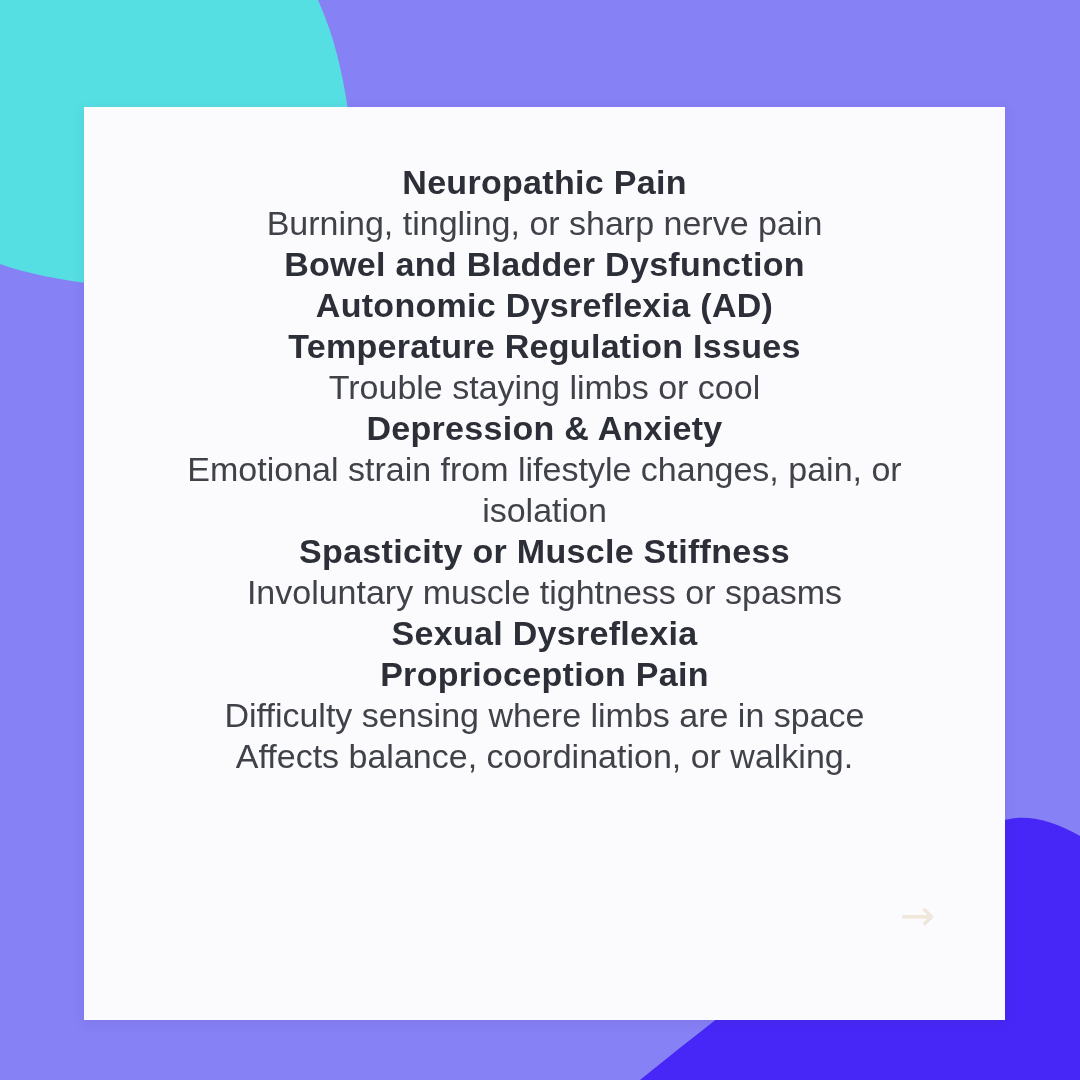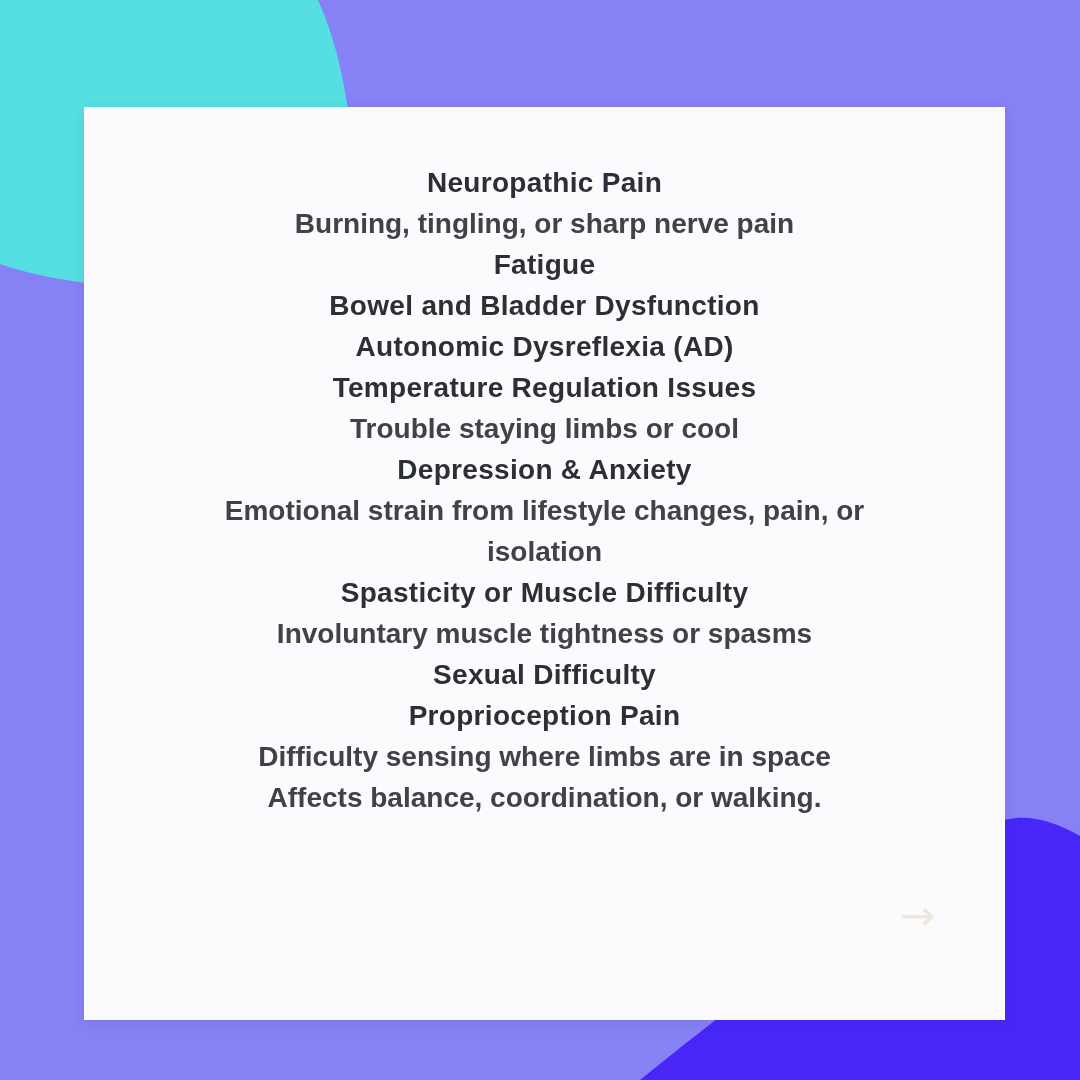--- a/index.html
+++ b/index.html
@@ -28,30 +28,30 @@
     top: 107px;
     width: 921px;
     height: 913px;
     background: var(--card_background, #fbfafc);
     box-shadow: 0 3px 12px rgba(50, 40, 120, 0.10);
   }
   .symptom-list {
     width: 724px;
     margin: 55px auto 0;
     text-align: center;
-    font-size: 28px;
+    font-size: 34px;
     line-height: 41px;
   }
   .symptom-title {
     font-weight: 700;
     color: var(--heading_text, #2d2f38);
     letter-spacing: 0.3px;
   }
   .symptom-desc {
-    font-weight: 700;
+    font-weight: 400;
     color: var(--body_text, #404249);
     text-align: center;
   }
   .next-arrow {
     position: absolute;
     left: 816px;
     top: 788px;
     font-size: 42px;
     line-height: 42px;
     color: var(--arrow, #f0e7db);
@@ -64,28 +64,27 @@
 
 <svg class="bg" viewBox="0 0 1080 1080" aria-hidden="true">
   <path d="M0,0 L318,0 C334,36 342,70 348,110 L348,170 C344,235 285,294 190,291 C116,289 45,280 0,264 Z" fill="#55dfe2"></path>
   <path d="M640,1080 C770,975 900,878 985,828 C1015,810 1048,818 1080,836 L1080,1080 Z" fill="#4727f7"></path>
 </svg>
 
 <div class="card">
   <div class="symptom-list">
       <div class="symptom-title">Neuropathic Pain</div>
       <div class="symptom-desc">Burning, tingling, or sharp nerve pain</div>
-      <div class="symptom-title">Fatigue</div>
       <div class="symptom-title">Bowel and Bladder Dysfunction</div>
       <div class="symptom-title">Autonomic Dysreflexia (AD)</div>
       <div class="symptom-title">Temperature Regulation Issues</div>
       <div class="symptom-desc">Trouble staying limbs or cool</div>
       <div class="symptom-title">Depression &amp; Anxiety</div>
       <div class="symptom-desc">Emotional strain from lifestyle changes, pain, or isolation</div>
-      <div class="symptom-title">Spasticity or Muscle Difficulty</div>
+      <div class="symptom-title">Spasticity or Muscle Stiffness</div>
       <div class="symptom-desc">Involuntary muscle tightness or spasms</div>
-      <div class="symptom-title">Sexual Difficulty</div>
+      <div class="symptom-title">Sexual Dysreflexia</div>
       <div class="symptom-title">Proprioception Pain</div>
       <div class="symptom-desc">Difficulty sensing where limbs are in space</div>
       <div class="symptom-desc">Affects balance, coordination, or walking.</div>
     </div>
   <div class="next-arrow">→</div>
 </div>
 
 </body></html>

